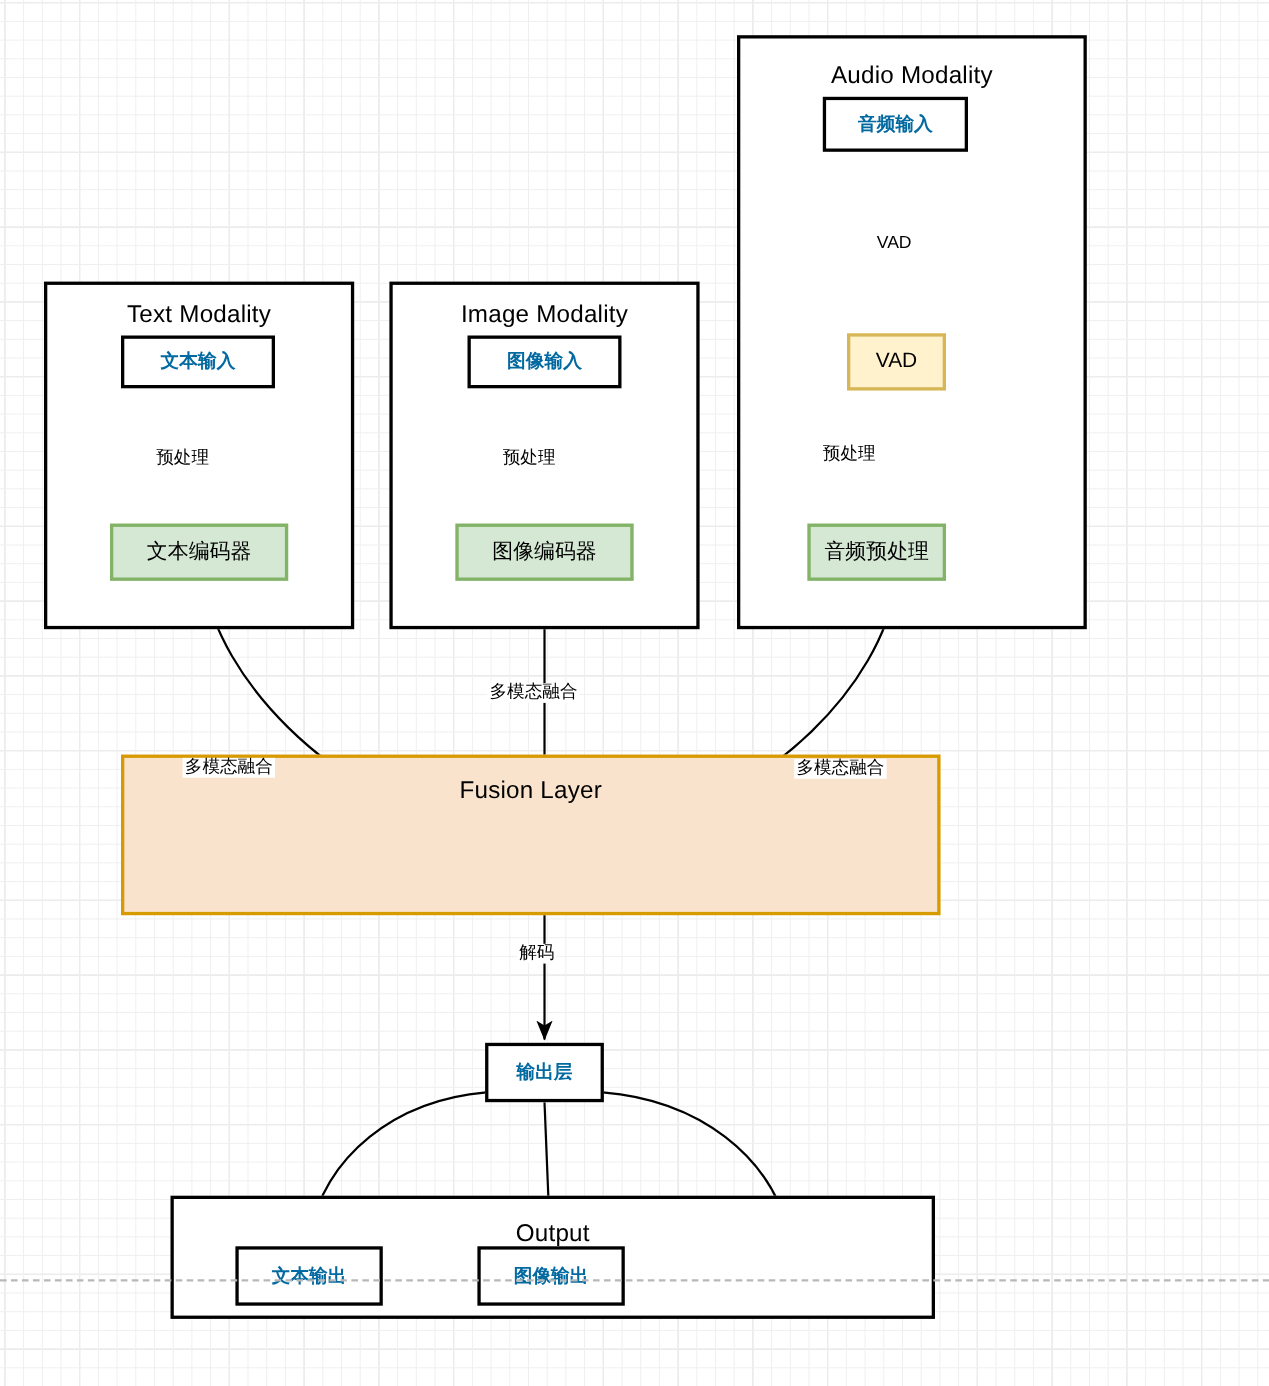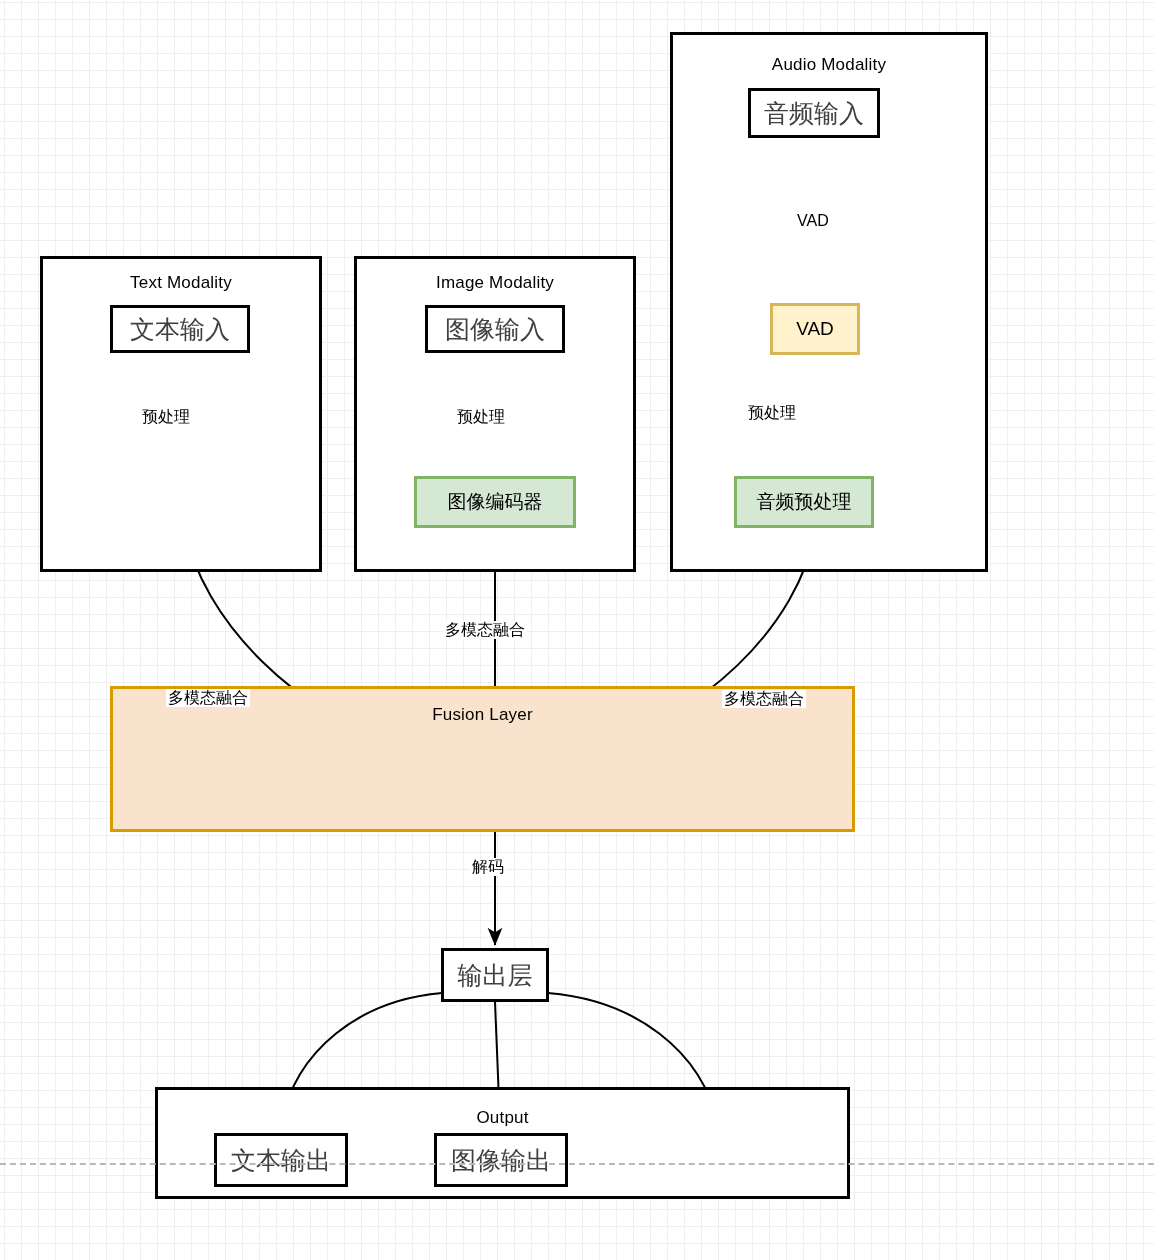--- a/index.html
+++ b/index.html
@@ -49,29 +49,30 @@
     position: absolute;
     box-sizing: border-box;
     border: 3px solid #000000;
     background: #ffffff;
   }
   .group-title {
     position: absolute;
     left: 0;
     width: 100%;
     text-align: center;
-    font-size: 17px;
+    font-size: 22px;
     color: #000000;
     letter-spacing: 0.2px;
   }
   .plain-box {
     border: 3px solid #000000;
     background: #ffffff;
-    font-size: 25px;
-    color: #404040;
+    font-size: 17px;
+    color: #0369a1;
+    font-weight: bold;
   }
   .green-box {
     border: 3px solid #82b366;
     background: #d5e8d4;
     font-size: 19px;
     color: #000000;
   }
   .yellow-box {
     border: 3px solid #d6b656;
     background: #fff2cc;
@@ -157,38 +158,41 @@
   </div>
 
   <div class="group" style="left:155px; top:1087px; width:695px; height:112px;">
     <div class="group-title" style="top:18px;">Output</div>
   </div>
 
   <div class="node plain-box" style="left:110px; top:305px; width:140px; height:48px;">
     <span>文本输入</span>
   </div>
 
+  <div class="node green-box" style="left:100px; top:476px; width:162px; height:52px;">
+    <span>文本编码器</span>
+  </div>
 
   <div class="node plain-box" style="left:425px; top:305px; width:140px; height:48px;">
     <span>图像输入</span>
   </div>
 
   <div class="node green-box" style="left:414px; top:476px; width:162px; height:52px;">
     <span>图像编码器</span>
   </div>
 
   <div class="node plain-box" style="left:748px; top:88px; width:132px; height:50px;">
     <span>音频输入</span>
   </div>
 
   <div class="node yellow-box" style="left:770px; top:303px; width:90px; height:52px;">
     <span>VAD</span>
   </div>
 
-  <div class="node green-box" style="left:734px; top:476px; width:140px; height:52px;">
+  <div class="node green-box" style="left:734px; top:476px; width:126px; height:52px;">
     <span>音频预处理</span>
   </div>
 
 
   <div class="node plain-box" style="left:441px; top:948px; width:108px; height:54px;">
     <span>输出层</span>
   </div>
 
   <div class="node plain-box" style="left:214px; top:1133px; width:134px; height:54px;">
     <span>文本输出</span>

